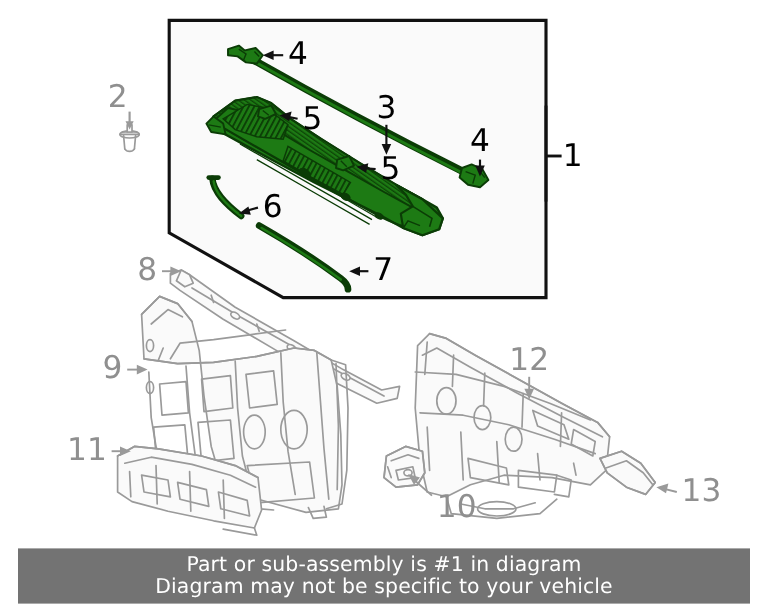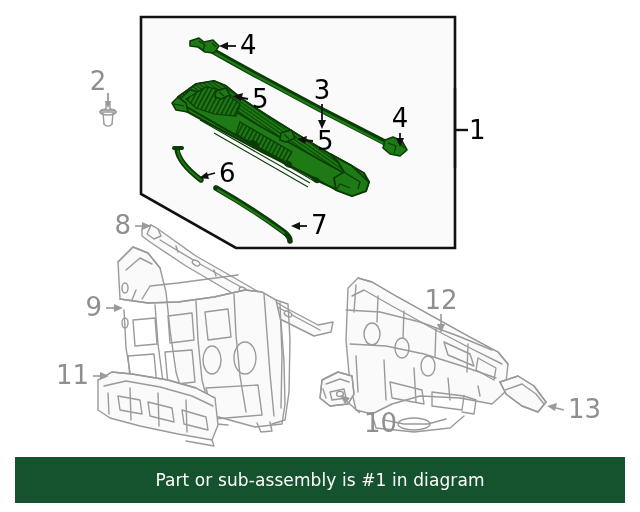--- a/index.html
+++ b/index.html
@@ -35,21 +35,21 @@
   }
   .callout-dark { fill: #000000; }
   .callout-gray { fill: #8f8f8f; }
 
   #notice-banner {
     position: absolute;
     left: 15px;
     top: 457px;
     width: 610px;
     height: 46px;
-    background: #14532d;
+    background: #737373;
     color: #ffffff;
     display: flex;
     flex-direction: column;
     align-items: center;
     justify-content: center;
     line-height: 1.08;
     text-align: center;
   }
   #notice-banner .notice-line {
     font-size: 17px;
@@ -345,13 +345,14 @@
       <path d="M564,410 L552,407" stroke="#9a9a9a" stroke-width="1.6" fill="none"></path>
       <path d="M547,406 L557,403 L555,411 Z" fill="#9a9a9a"></path>
       <text class="callout-text callout-gray" x="568" y="410">13</text>
     </g>
 
   </svg>
 </div>
 
 <div id="notice-banner">
   <div class="notice-line">Part or sub-assembly is #1 in diagram</div>
+  <div class="notice-line">Diagram may not be specific to your vehicle</div>
 </div>
 
 </body></html>

